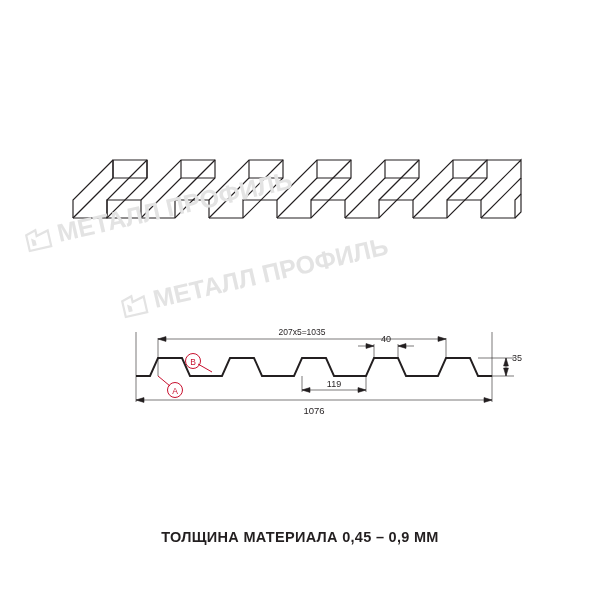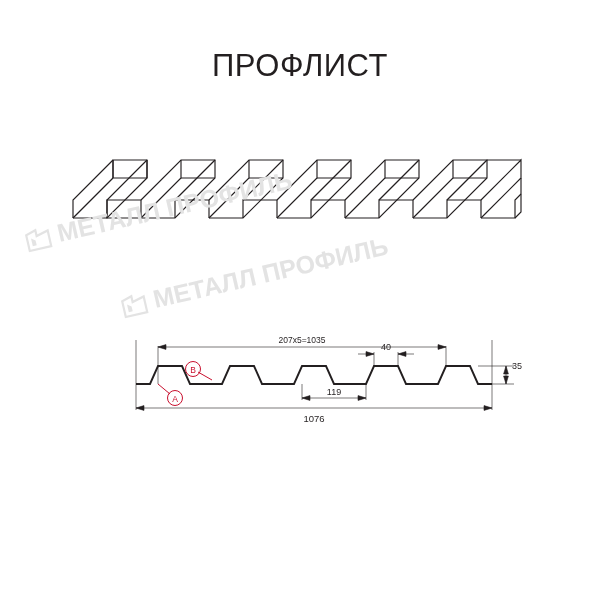--- a/index.html
+++ b/index.html
@@ -31,21 +31,21 @@
     position:absolute;left:0;top:529px;width:600px;
     text-align:center;
     font-size:14.5px;
     font-weight:bold;
     letter-spacing:0.3px;
     color:#231f20;
   }
 
   
   .iso-wrap{position:absolute;left:55px;top:130px;width:495px;height:140px;}
-  .sec-wrap{position:absolute;left:100px;top:320px;width:420px;height:110px;margin-top:8px;}
+  .sec-wrap{position:absolute;left:100px;top:320px;width:420px;height:110px;}
 
   svg{display:block;overflow:visible;}
 
   
   .wm{
     position:absolute;
     pointer-events:none;
     color:#e3e3e3;
     font-weight:bold;
     white-space:nowrap;
@@ -59,21 +59,20 @@
     margin-right:7px;
     position:relative;
   }
   .wm-logo svg{position:absolute;left:0;top:0;}
 </style>
 </head>
 <body>
 
 <div class="page">
 
-  <div class="title">ПРОФЛИСТ</div>
 
   <div class="iso-wrap">
     <svg width="495" height="140" viewBox="0 0 495 140">
       <g fill="none" stroke="#231f20" stroke-width="1.15" stroke-linejoin="miter" stroke-linecap="butt">
 
         <path d="M18,88 L18,70 L58,30 L58,30"></path>
         <path d="M18,88 L58,48"></path>
         <path d="M58,48 L58,30"></path>
 
         <path d="M58,30 L92,30 L92,48 L58,48 Z"></path>
@@ -213,13 +212,14 @@
       </g>
 
       <g>
         <line x1="98" y1="44" x2="112" y2="52" stroke="#c8102e" stroke-width="1"></line>
         <circle cx="93" cy="41" r="7.5" fill="none" stroke="#c8102e" stroke-width="1"></circle>
         <text x="93" y="44.5" text-anchor="middle" font-family="Liberation Sans, sans-serif" font-size="8.5" fill="#c8102e">В</text>
       </g>
     </svg>
   </div>
 
+  <div class="footnote">ТОЛЩИНА МАТЕРИАЛА 0,45 – 0,9 ММ</div>
 </div>
 
 </body></html>

